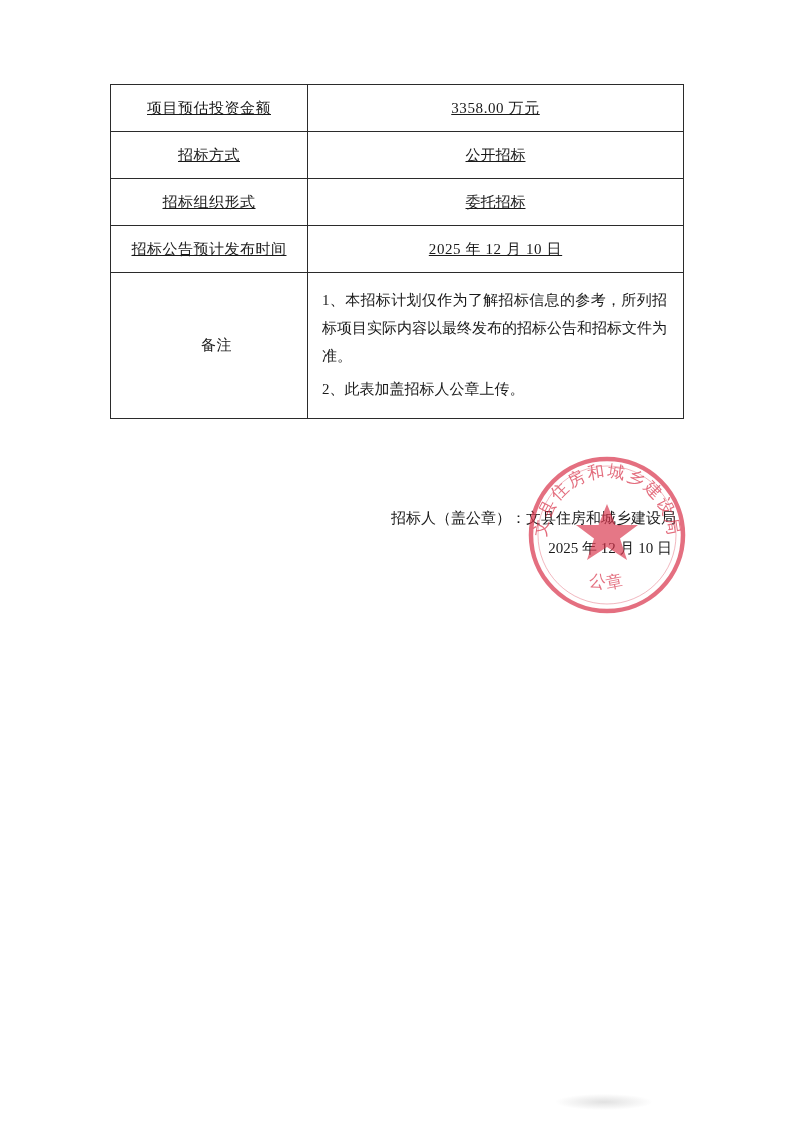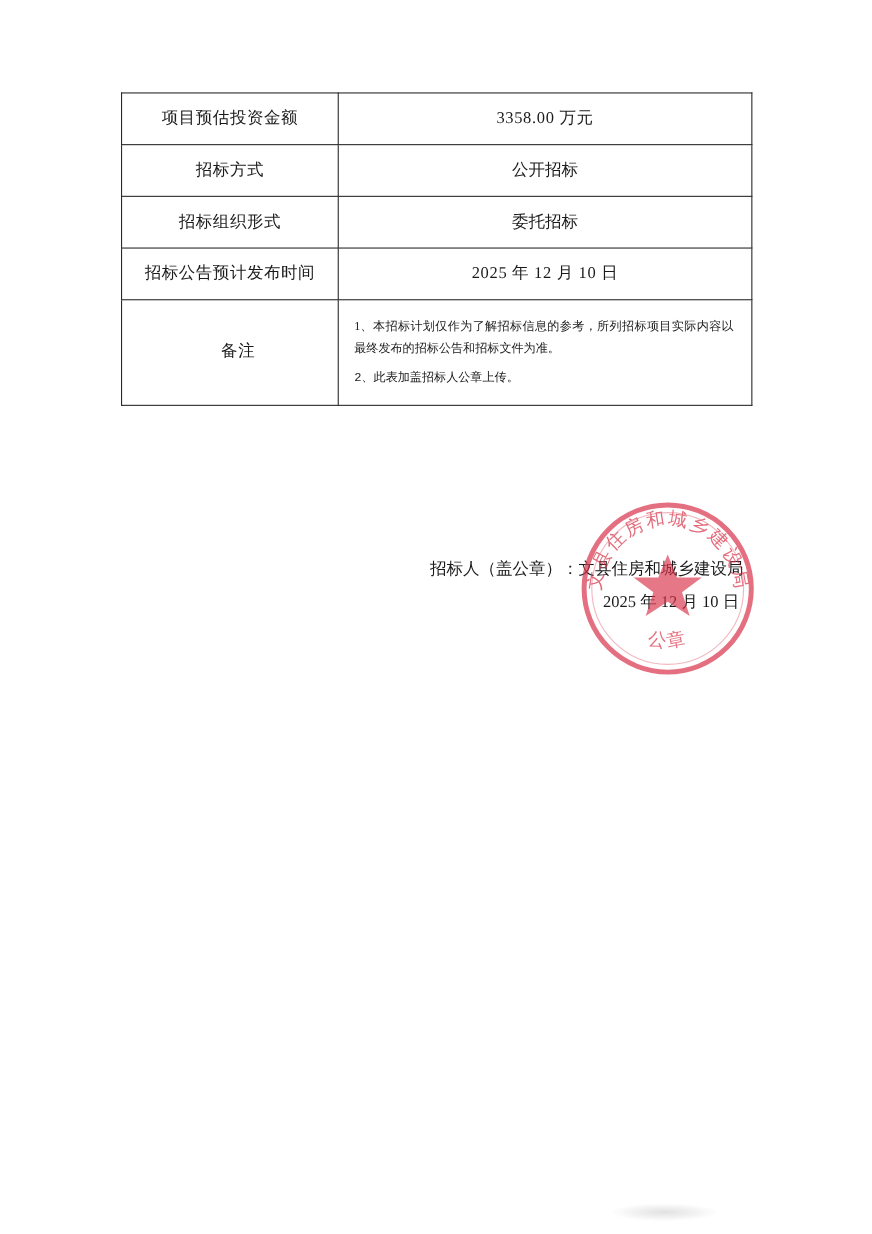--- a/index.html
+++ b/index.html
@@ -40,46 +40,46 @@
   .doc-table td.label {
     width: 196px;
     text-align: center;
     letter-spacing: 0.5px;
   }
   .doc-table td.value {
     text-align: center;
   }
   .row-std td {
     height: 46px;
+    text-decoration: underline;
   }
   .cell-inner {
     padding: 0 10px;
   }
   .value-num {
     font-family: "Liberation Serif", "DejaVu Serif", serif;
     letter-spacing: 0.6px;
   }
 
   .remark-row td.label {
     text-align: center;
     padding-left: 15px;
   }
   .remark-body {
     padding: 14px 16px 14px 14px;
     text-align: left;
   }
   .remark-body p {
     margin: 0 0 6px 0;
-    font-size: 11px;
+    font-size: 15px;
     line-height: 1.85;
     text-align: justify;
   }
   .remark-body p:last-child {
     margin-bottom: 0;
-    font-family: Liberation Mono, monospace;
   }
 
   .signature-block {
     position: absolute;
     left: 110px;
     top: 488px;
     width: 574px;
     text-align: right;
     font-size: 15px;
     line-height: 2.0;

